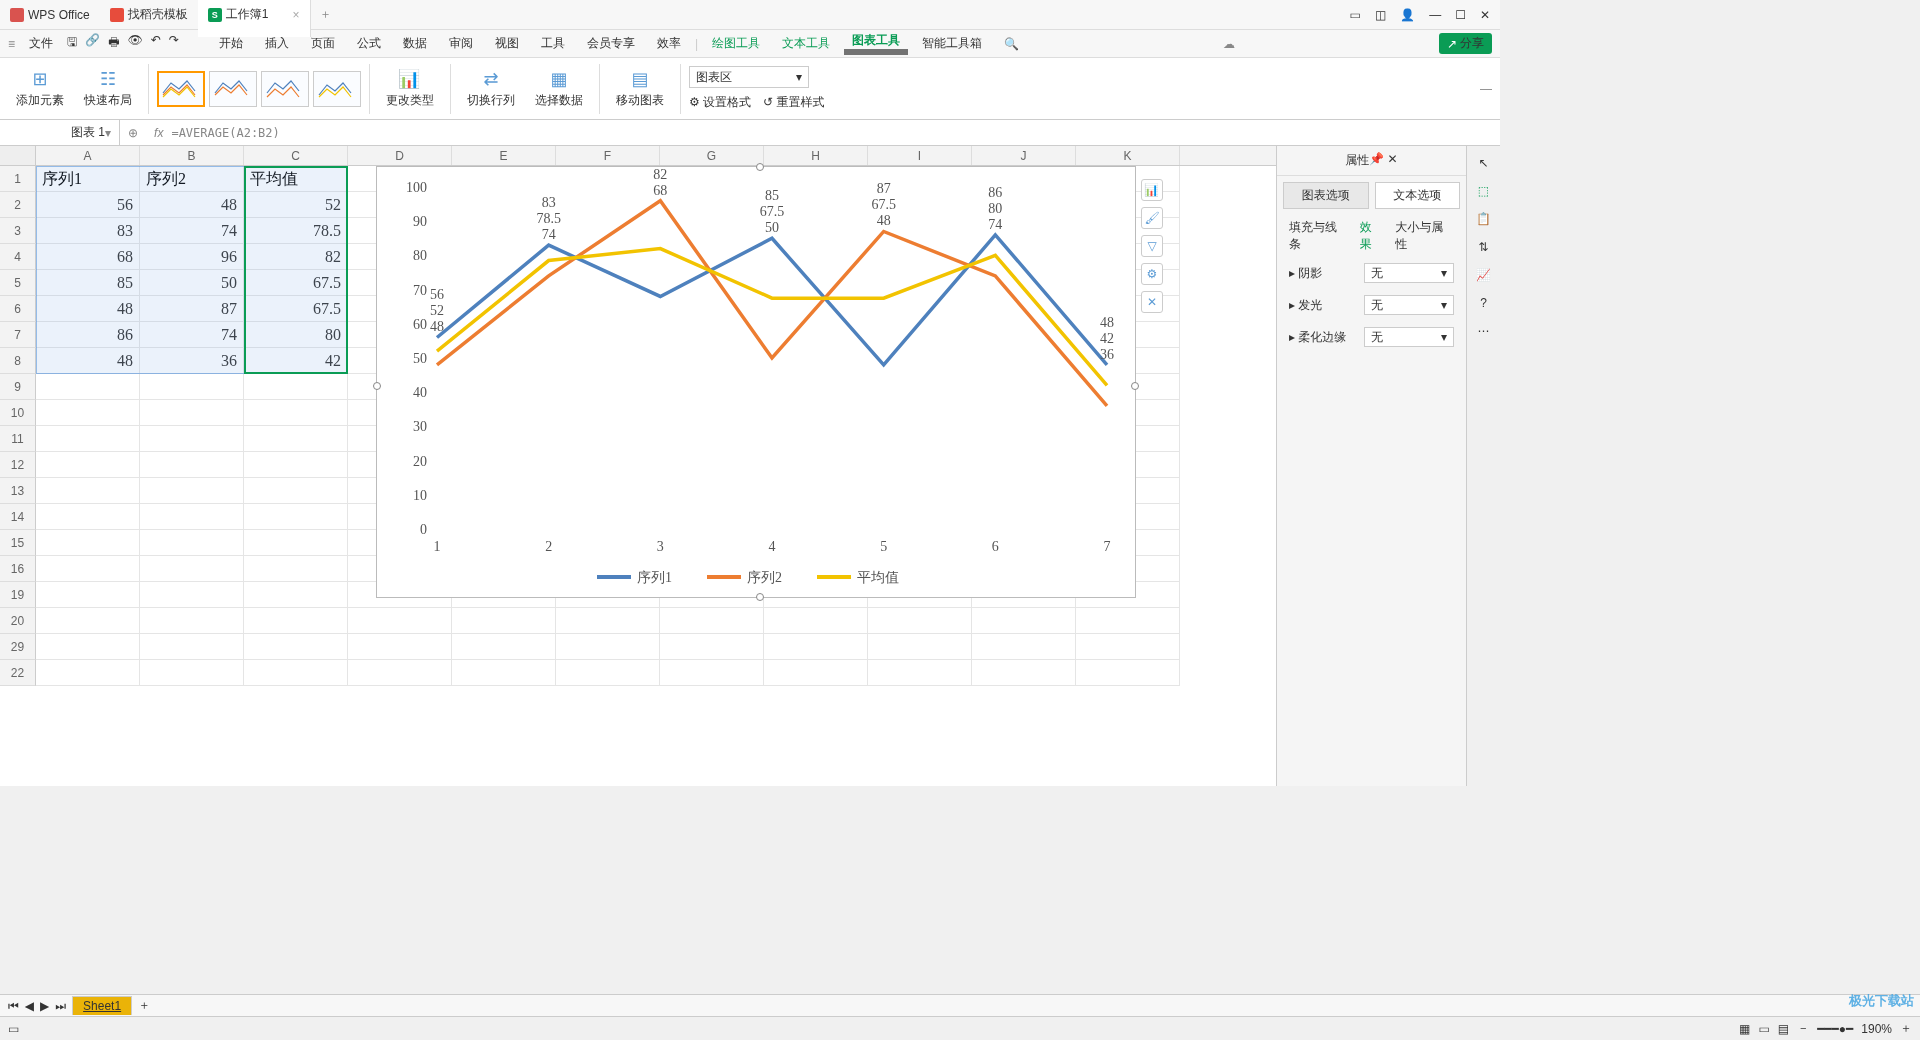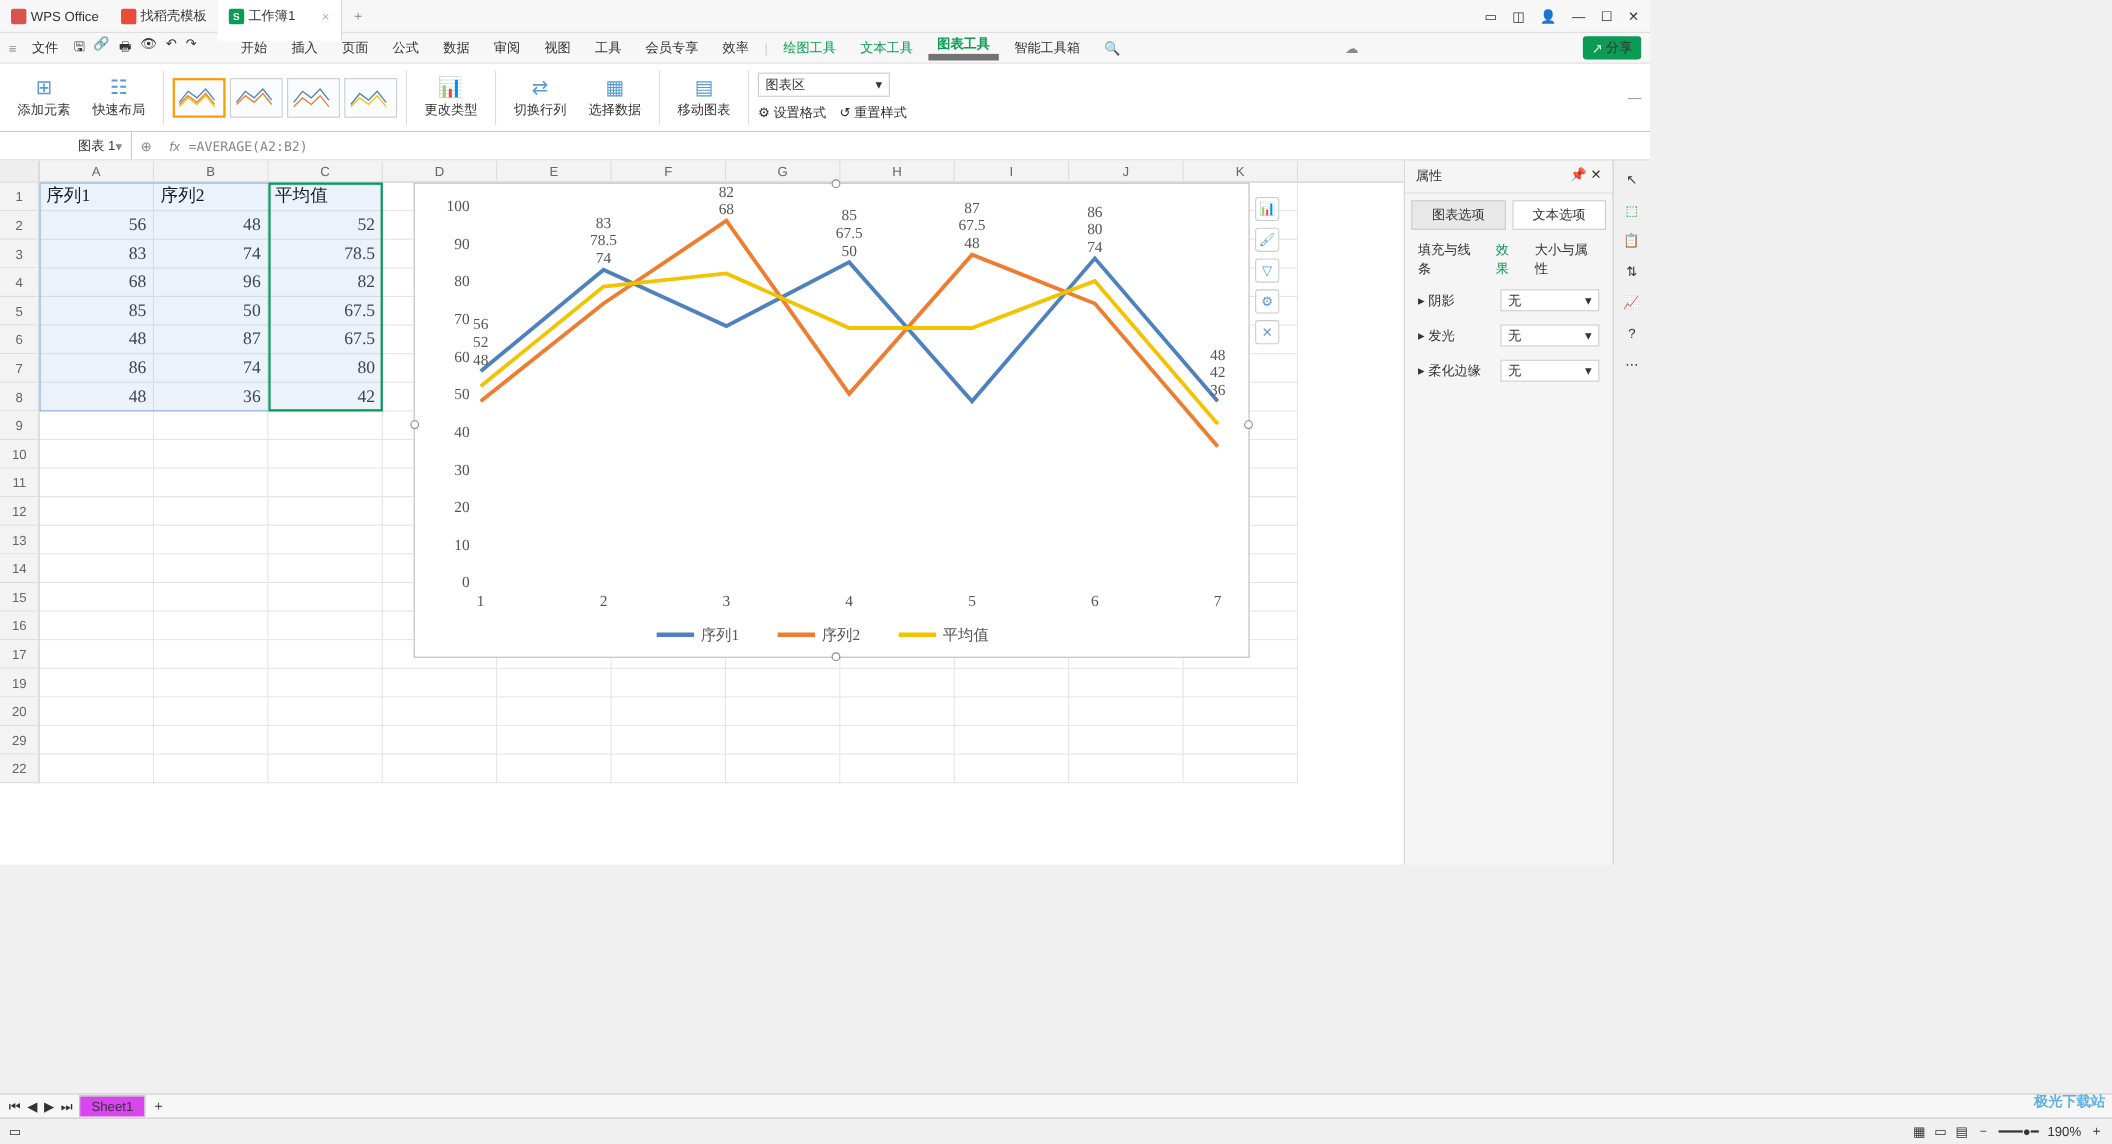--- a/index.html
+++ b/index.html
@@ -45,33 +45,33 @@
 .cell.num{text-align:right;}
 .sel-range{position:absolute;border:1px solid rgba(90,150,220,.6);background:rgba(120,170,230,.15);pointer-events:none;}
 .sel-col{position:absolute;border:2px solid #0a9c55;pointer-events:none;}
 .chart-obj{position:absolute;left:376px;top:20px;width:760px;height:432px;background:#fff;border:1px solid #bbb;}
 .chart-inner{position:relative;width:100%;height:100%;}
 .chart-handle{position:absolute;width:8px;height:8px;border:1px solid #888;background:#fff;border-radius:4px;}
 .chart-side-tools{position:absolute;right:-28px;top:12px;display:flex;flex-direction:column;gap:6px;}
 .cst{width:22px;height:22px;border:1px solid #ccc;background:#fff;display:flex;align-items:center;justify-content:center;color:#5b9bd5;border-radius:3px;cursor:pointer;}
 svg text{font-size:14px;fill:#555;font-family:"SimSun",serif;}
 .prop-panel{width:190px;background:#f5f5f5;border-left:1px solid #ccc;display:flex;flex-direction:column;}
-.prop-hdr{padding:6px 10px;display:flex;justify-content:space-between;color:#555;border-bottom:1px solid #ddd;}
+.prop-hdr{padding:6px 10px;display:flex;justify-content:center;color:#555;border-bottom:1px solid #ddd;}
 .prop-tabs{display:flex;padding:6px;gap:6px;}
 .pt{flex:1;text-align:center;padding:4px;border:1px solid #ccc;background:#fff;cursor:pointer;}
 .pt.act{background:#e8e8e8;}
 .prop-sub{display:flex;gap:12px;padding:4px 12px;color:#666;}
 .prop-sub .on{color:#0a9c55;}
 .prop-row{display:flex;align-items:center;justify-content:space-between;padding:6px 12px;}
 .prop-dd{width:90px;height:20px;border:1px solid #ccc;background:#fff;padding:0 6px;display:flex;justify-content:space-between;align-items:center;}
 .side-tools{width:34px;background:#f0f0f0;border-left:1px solid #ccc;display:flex;flex-direction:column;align-items:center;gap:14px;padding-top:10px;color:#777;}
 .statusbar{position:absolute;bottom:0;left:0;right:0;height:24px;background:#f0f0f0;border-top:1px solid #ccc;display:flex;align-items:center;padding:0 8px;gap:8px;color:#666;}
 .statusbar .right{margin-left:auto;display:flex;gap:8px;align-items:center;}
 .sheet-tabs{position:absolute;bottom:24px;left:0;right:0;height:22px;background:#f7f7f7;border-top:1px solid #ccc;display:flex;align-items:center;padding:0 8px;gap:6px;}
-.stab{padding:2px 10px;background:#d946ef;border:1px solid #ccc;border-bottom:none;}
+.stab{padding:2px 10px;background:#eab308;border:1px solid #ccc;border-bottom:none;text-decoration:underline;}
 .watermark{position:absolute;right:6px;bottom:30px;font-size:13px;color:#3aa0e0;font-weight:bold;opacity:.8;}
 .mini-line{stroke-width:1.2;fill:none;}
 </style>
 </head>
 <body>
 
 <div class="titlebar">
   <div class="tab">
       <span class="wps-logo"></span>
       <span>WPS Office</span>
@@ -430,34 +430,20 @@
           <div class="cell"></div>
           <div class="cell"></div>
           <div class="cell"></div>
           <div class="cell"></div>
           <div class="cell"></div>
           <div class="cell"></div>
           <div class="cell"></div>
         </div>
         <div class="row">
           <div class="rh">16</div>
-          <div class="cell"></div>
-          <div class="cell"></div>
-          <div class="cell"></div>
-          <div class="cell"></div>
-          <div class="cell"></div>
-          <div class="cell"></div>
-          <div class="cell"></div>
-          <div class="cell"></div>
-          <div class="cell"></div>
-          <div class="cell"></div>
-          <div class="cell"></div>
-        </div>
-        <div class="row">
-          <div class="rh">17</div>
           <div class="cell"></div>
           <div class="cell"></div>
           <div class="cell"></div>
           <div class="cell"></div>
           <div class="cell"></div>
           <div class="cell"></div>
           <div class="cell"></div>
           <div class="cell"></div>
           <div class="cell"></div>
           <div class="cell"></div>

